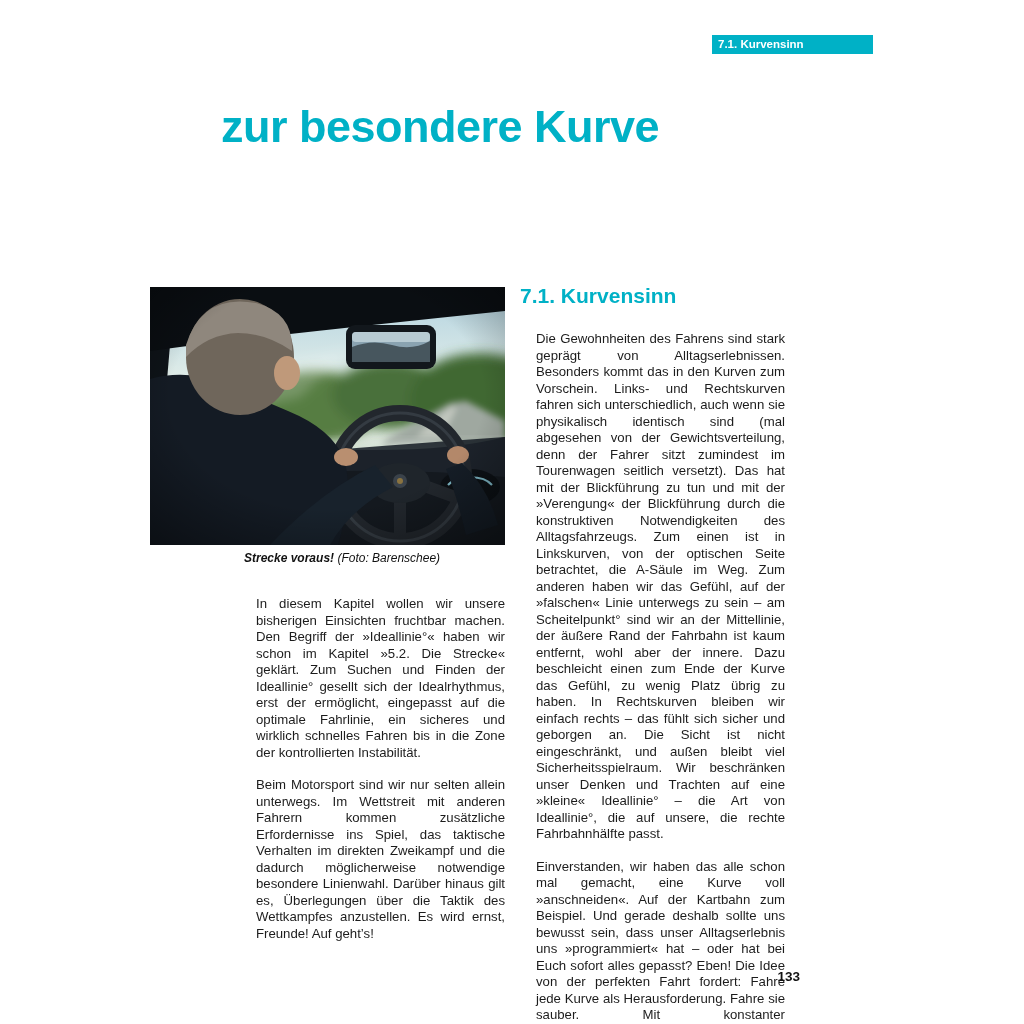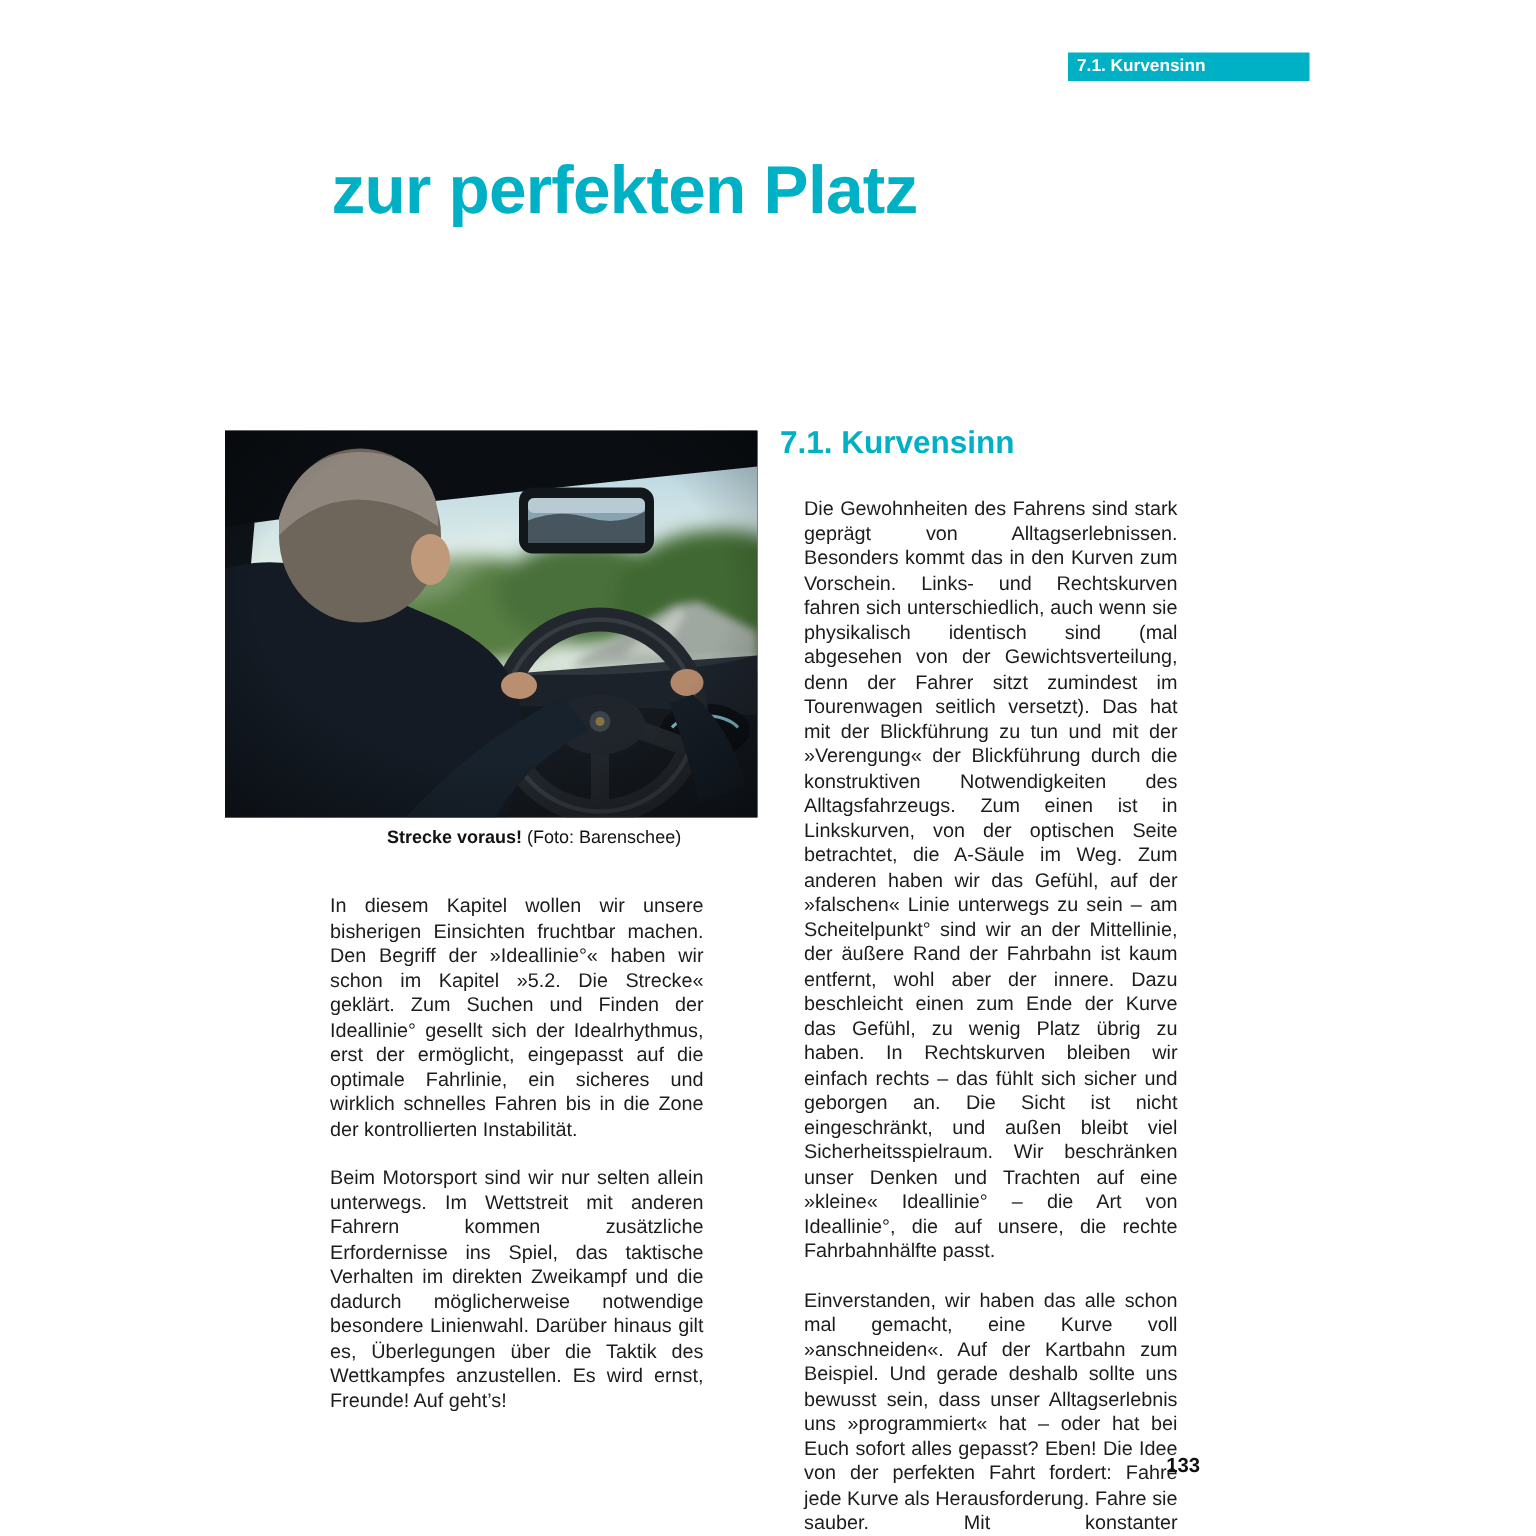--- a/index.html
+++ b/index.html
@@ -24,32 +24,32 @@
   }
   .title .tl { display:block; }
 
   .photo {
     position:absolute; left:150px; top:287px; width:355px; height:258px;
     overflow:hidden; background:#0e1318;
   }
   .photo svg { display:block; width:100%; height:100%; }
 
   .caption {
-    position:absolute; left:258px; top:551px;
-    font-size:12px; color:#111111; white-space:nowrap;
+    position:absolute; left:244px; top:551px;
+    font-size:12px; font-style:italic; color:#111111; white-space:nowrap;
   }
   .cap-b { font-weight:bold; }
 
   .col {
     position:absolute; width:281px;
     font-size:13.2px; line-height:16.5px;
     text-align:justify; color:#1c1c1c;
   }
   .col p { margin:16px; }
-  .left { left:204px; top:580px; }
+  .left { left:240px; top:580px; }
   .right { left:520px; top:284px; }
   .right h2 {
     color:#00b1c6; font-size:21px; line-height:24px;
     font-weight:bold; text-align:left; margin:0 0 23px 0;
   }
 
   .pagenum {
     position:absolute; left:730px; top:969px; width:70px;
     text-align:right; font-size:13.5px; font-weight:bold; color:#111111;
   }
@@ -57,21 +57,21 @@
 </head>
 <body>
 
 <div class="page">
 
   <div class="tab">
     <span>7.1. Kurvensinn</span>
   </div>
 
   <h1 class="title">
-    <span class="tl">zur perfekten Platz</span>
+    <span class="tl">zur besondere Kurve</span>
   </h1>
 
   <figure class="photo">
     <svg viewBox="0 0 355 258" preserveAspectRatio="none" role="img">
       <defs>
         <linearGradient id="gsky" x1="0" y1="0" x2="0" y2="1">
           <stop offset="0" stop-color="#bcd8e2"></stop>
           <stop offset="0.5" stop-color="#e4efe9"></stop>
           <stop offset="1" stop-color="#cfdccd"></stop>
         </linearGradient>

